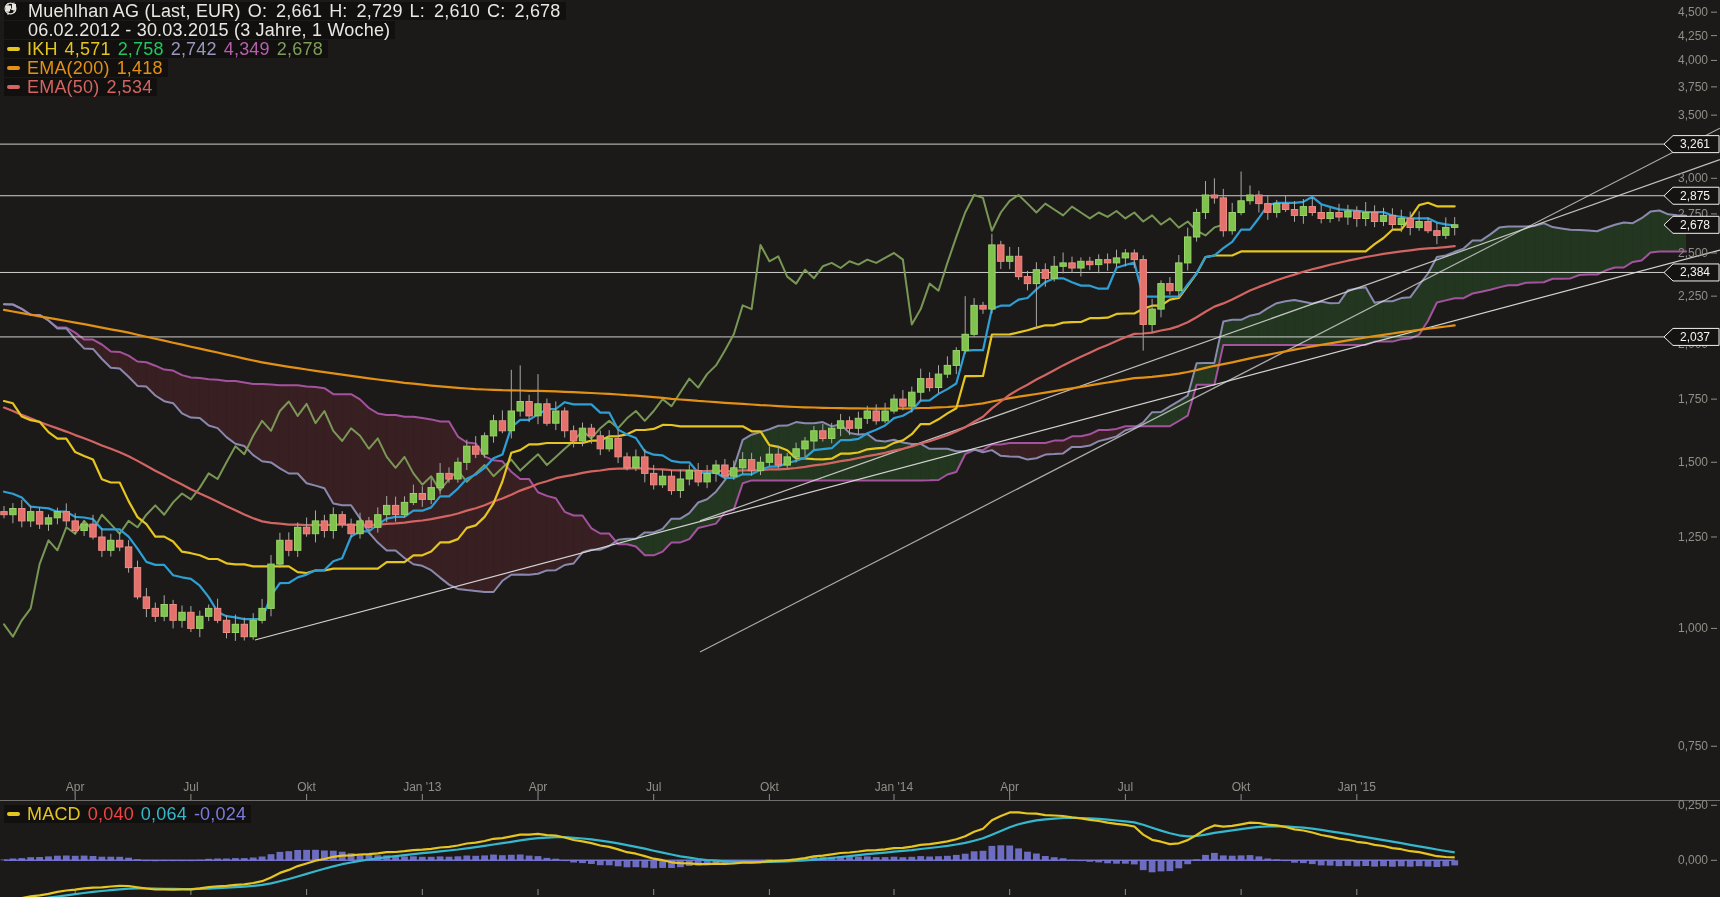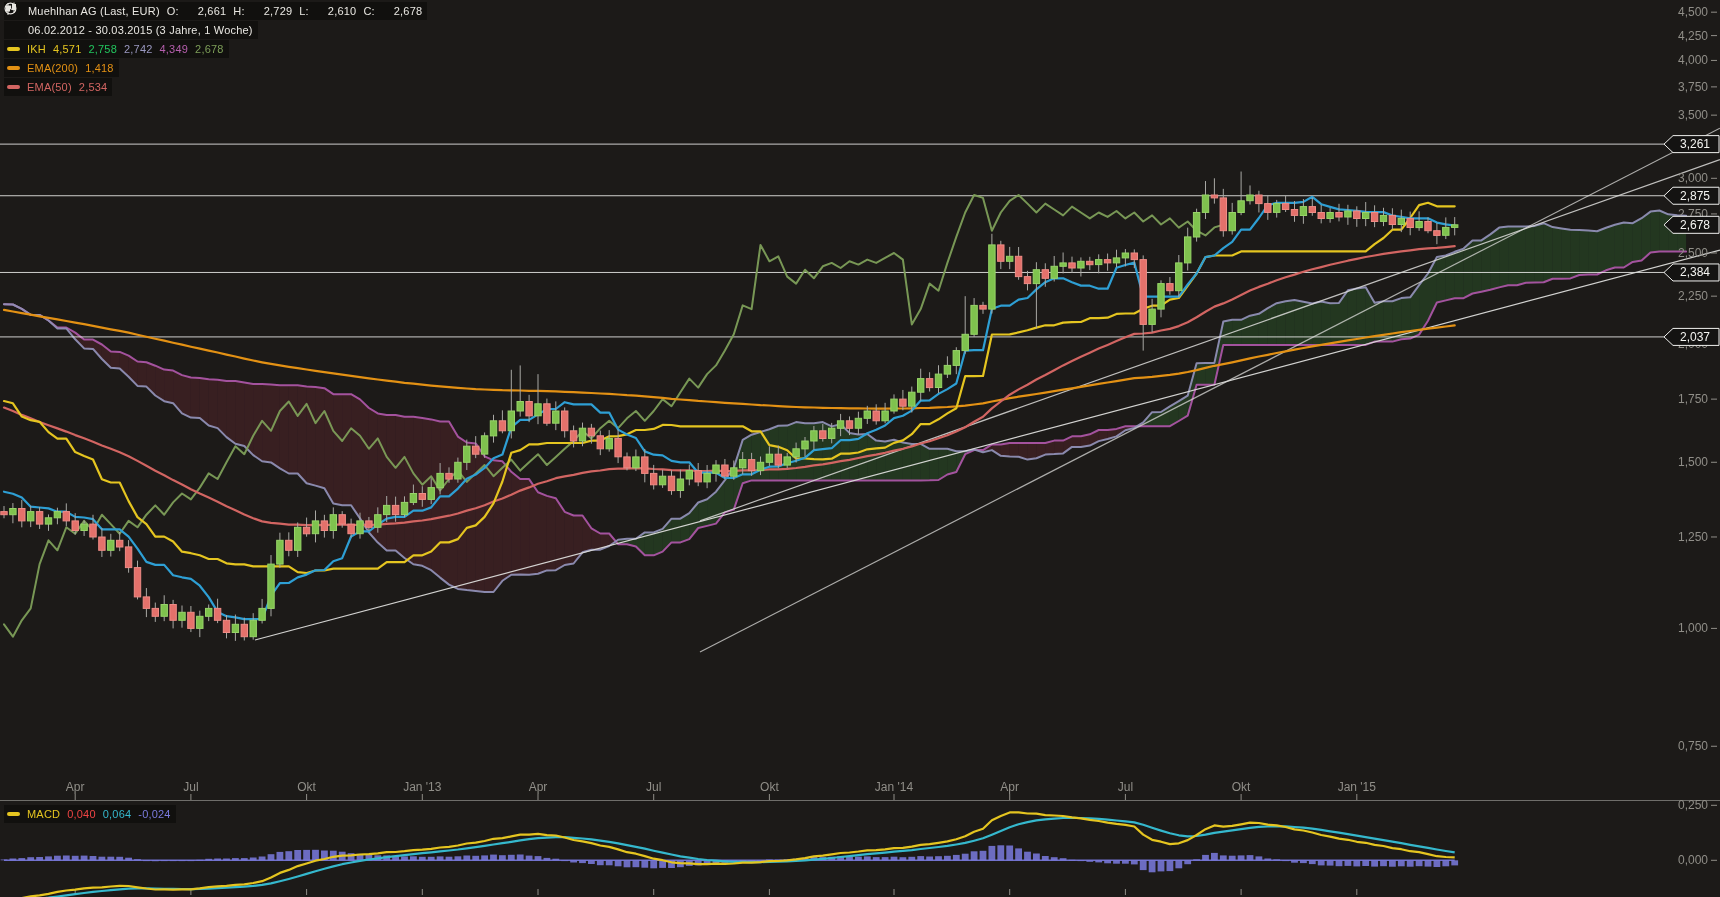--- a/index.html
+++ b/index.html
@@ -8,24 +8,24 @@
     background:#1c1a18;overflow:hidden;
     font-family:"Liberation Sans",sans-serif;
   }
   svg{position:absolute;left:0;top:0;display:block;}
   .legend{position:absolute;display:flex;flex-direction:column;gap:1px;z-index:5;}
   .main-legend{top:2px;left:4px;}
   .macd-legend{top:805px;left:4px;justify-content:center;}
   .lg-row{
     display:flex;align-items:center;gap:7px;
     background:rgba(10,9,8,0.55);padding:1px 5px 1px 3px;
-    width:fit-content;height:16px;font-size:11px;color:#e9e7e2;
+    width:fit-content;height:16px;font-size:18px;color:#e9e7e2;
     letter-spacing:.2px;white-space:nowrap;
   }
-  .lg-row .v{margin-left:12px;}
+  .lg-row .v{margin-left:2px;}
   .dash{display:inline-block;width:13px;height:4px;border-radius:2px;flex:0 0 auto;}
   .lg-ico{display:inline-flex;width:14px;height:14px;flex:0 0 auto;align-items:center;justify-content:center;}
 </style>
 </head>
 <body>
 
 <div id="chart-root">
   <svg id="cv" width="1720" height="897">
       <defs>
         <clipPath id="mainClip">

